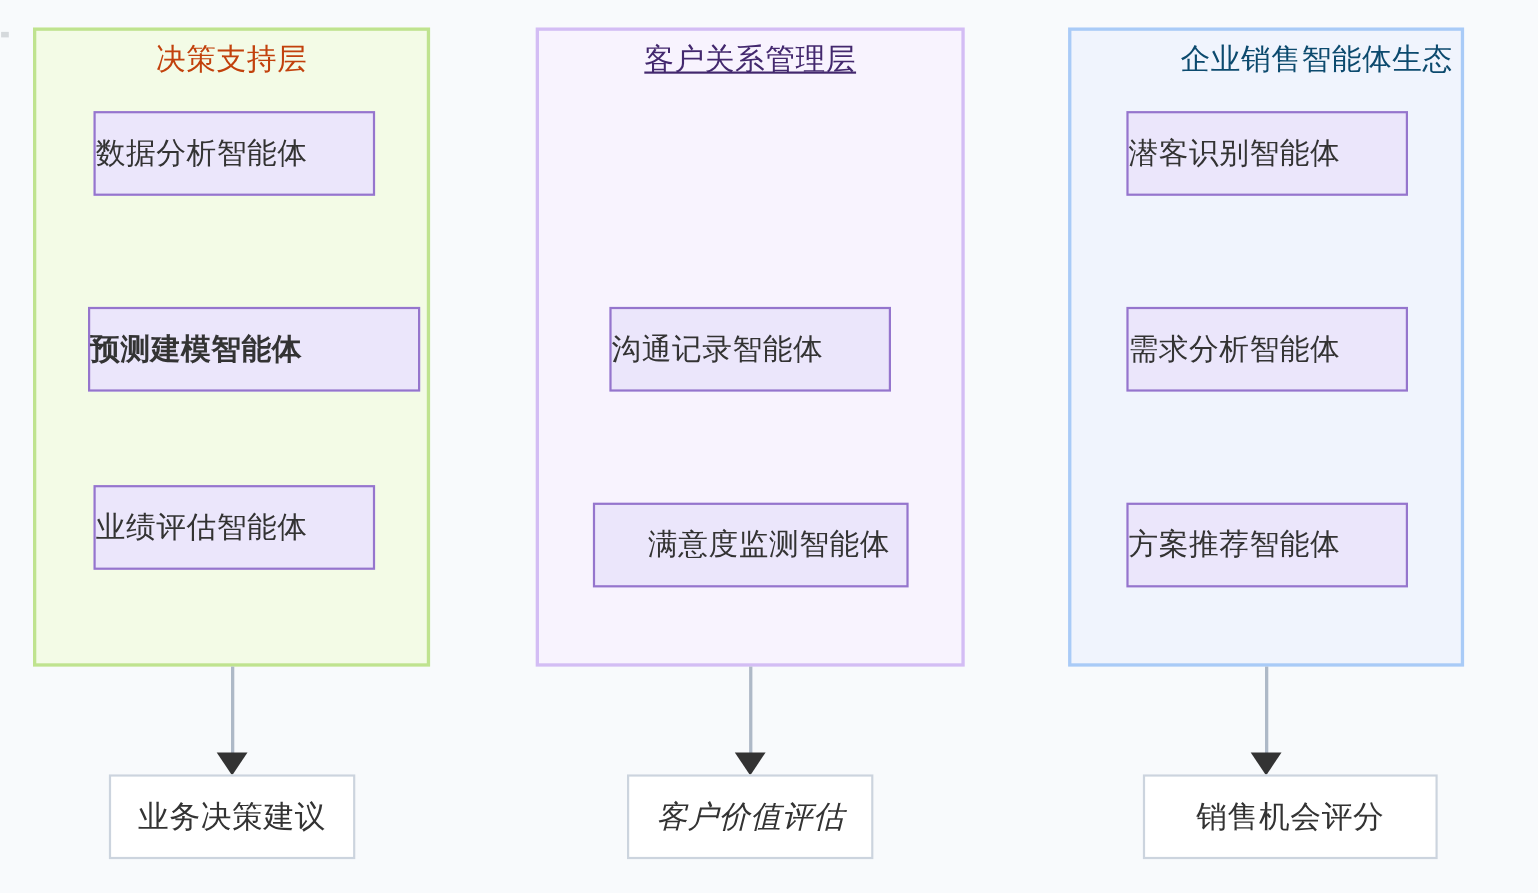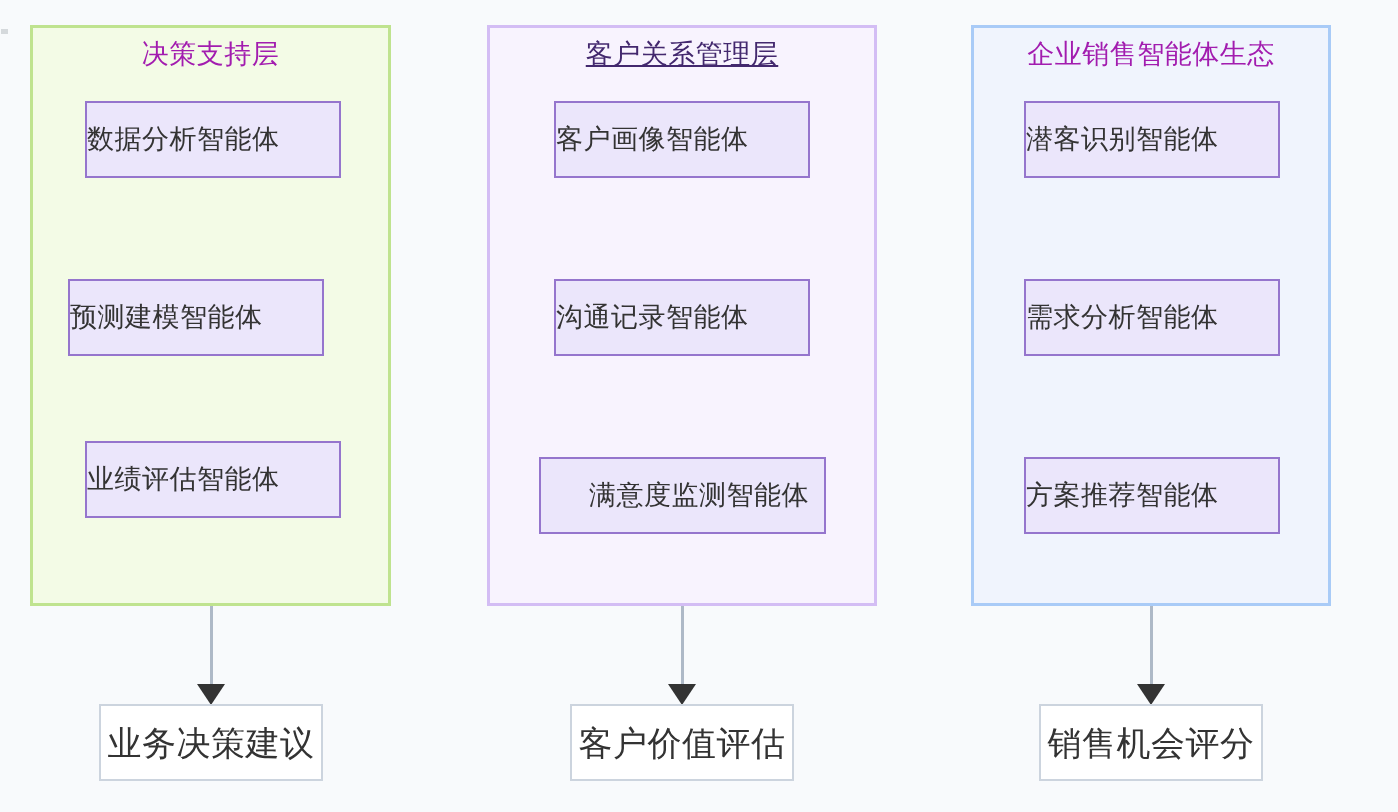--- a/index.html
+++ b/index.html
@@ -47,23 +47,23 @@
   }
   .cluster-purple {
     border-color: #d3bdf4;
     background: #f8f3fe;
   }
   .cluster-blue {
     border-color: #a9cbf7;
     background: #f0f4fd;
   }
 
-  .title-green  { color: #a21caf; }
+  .title-green  { color: #c2410c; }
   .title-purple { color: #43286e; }
-  .title-blue   { color: #a21caf; }
+  .title-blue   { color: #0c4a6e; padding-left: 46px; }
 
   
   .node {
     position: absolute;
     box-sizing: border-box;
     border: 2px solid #9575cd;
     background: #ebe6fb;
     display: flex;
     align-items: center;
     justify-content: flex-start;
@@ -77,21 +77,21 @@
   
   .outnode {
     position: absolute;
     box-sizing: border-box;
     border: 2px solid #ccd4de;
     background: #ffffff;
     display: flex;
     align-items: center;
     justify-content: center;
     color: #333333;
-    font-size: 34px;
+    font-size: 28px;
     line-height: 1;
     white-space: nowrap;
     letter-spacing: 0.5px;
   }
 
   
   .edge-line {
     position: absolute;
     width: 3px;
     background: #aeb9c7;
@@ -122,55 +122,52 @@
   <div class="artifact" style="left:1px; top:29px;"></div>
 
   <div class="cluster cluster-green" style="left:30px; top:25px; width:361px; height:581px;">
   </div>
   <div class="cluster-title title-green" style="left:30px; top:41px; width:361px;">决策支持层</div>
 
   <div class="node" style="left:85px; top:101px; width:256px; height:77px;">
     <span>数据分析智能体</span>
   </div>
 
-  <div class="node" style="left:68px; top:279px; width:256px; height:77px;">
+  <div class="node" style="left:80px; top:279px; width:302px; height:77px;font-weight:bold;">
     <span>预测建模智能体</span>
   </div>
 
   <div class="node" style="left:85px; top:441px; width:256px; height:77px;">
     <span>业绩评估智能体</span>
   </div>
 
   <div class="edge-line" style="left:210px; top:606px; height:82px;"></div>
   <div class="edge-head" style="left:197px; top:684px;"></div>
 
   <div class="outnode" style="left:99px; top:704px; width:224px; height:77px;">
     <span>业务决策建议</span>
   </div>
 
   <div class="cluster cluster-purple" style="left:487px; top:25px; width:390px; height:581px;">
   </div>
   <div class="cluster-title title-purple" style="left:487px; top:41px; width:390px;text-decoration:underline;">客户关系管理层</div>
 
-  <div class="node" style="left:554px; top:101px; width:256px; height:77px;">
-    <span>客户画像智能体</span>
-  </div>
 
   <div class="node" style="left:554px; top:279px; width:256px; height:77px;">
     <span>沟通记录智能体</span>
   </div>
 
   <div class="node" style="left:539px; top:457px; width:287px; height:77px;padding-left:48px;">
     <span>满意度监测智能体</span>
   </div>
 
   <div class="edge-line" style="left:681px; top:606px; height:82px;"></div>
   <div class="edge-head" style="left:668px; top:684px;"></div>
 
-  <div class="outnode" style="left:570px; top:704px; width:224px; height:77px;">
+  <div class="outnode" style="left:570px; top:704px; width:224px; height:77px;font-style:italic;">
     <span>客户价值评估</span>
   </div>
 
   <div class="cluster cluster-blue" style="left:971px; top:25px; width:360px; height:581px;">
   </div>
   <div class="cluster-title title-blue" style="left:971px; top:41px; width:360px;">企业销售智能体生态</div>
 
   <div class="node" style="left:1024px; top:101px; width:256px; height:77px;">
     <span>潜客识别智能体</span>
   </div>
@@ -179,17 +176,17 @@
     <span>需求分析智能体</span>
   </div>
 
   <div class="node" style="left:1024px; top:457px; width:256px; height:77px;">
     <span>方案推荐智能体</span>
   </div>
 
   <div class="edge-line" style="left:1150px; top:606px; height:82px;"></div>
   <div class="edge-head" style="left:1137px; top:684px;"></div>
 
-  <div class="outnode" style="left:1039px; top:704px; width:224px; height:77px;">
+  <div class="outnode" style="left:1039px; top:704px; width:268px; height:77px;">
     <span>销售机会评分</span>
   </div>
 
 </div>
 
 </body></html>

